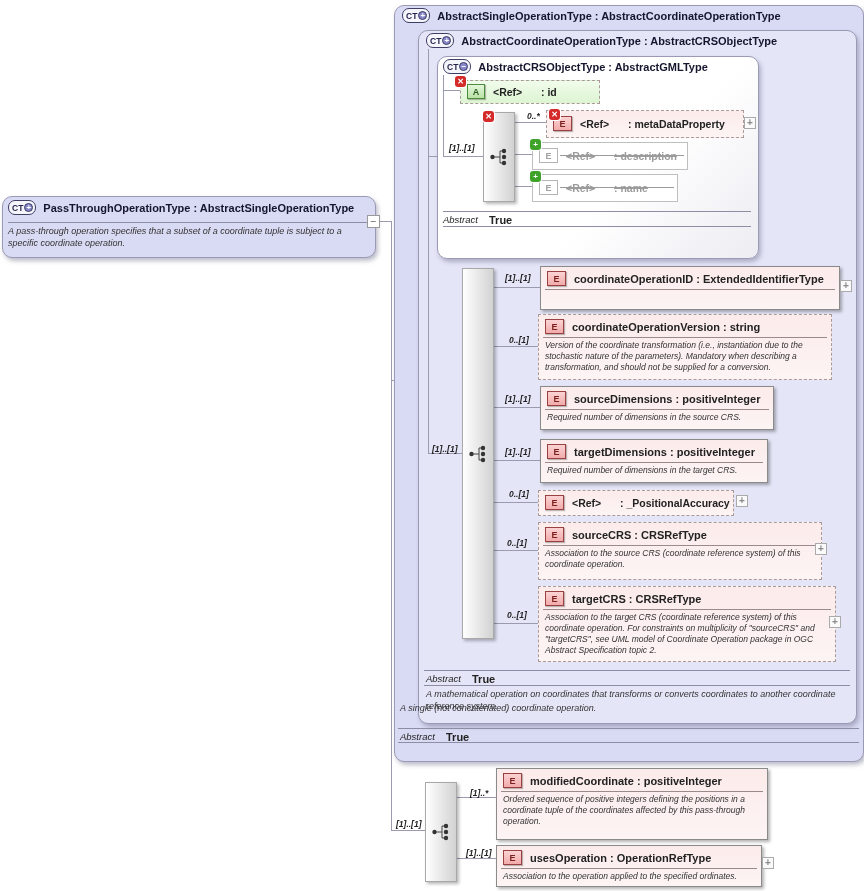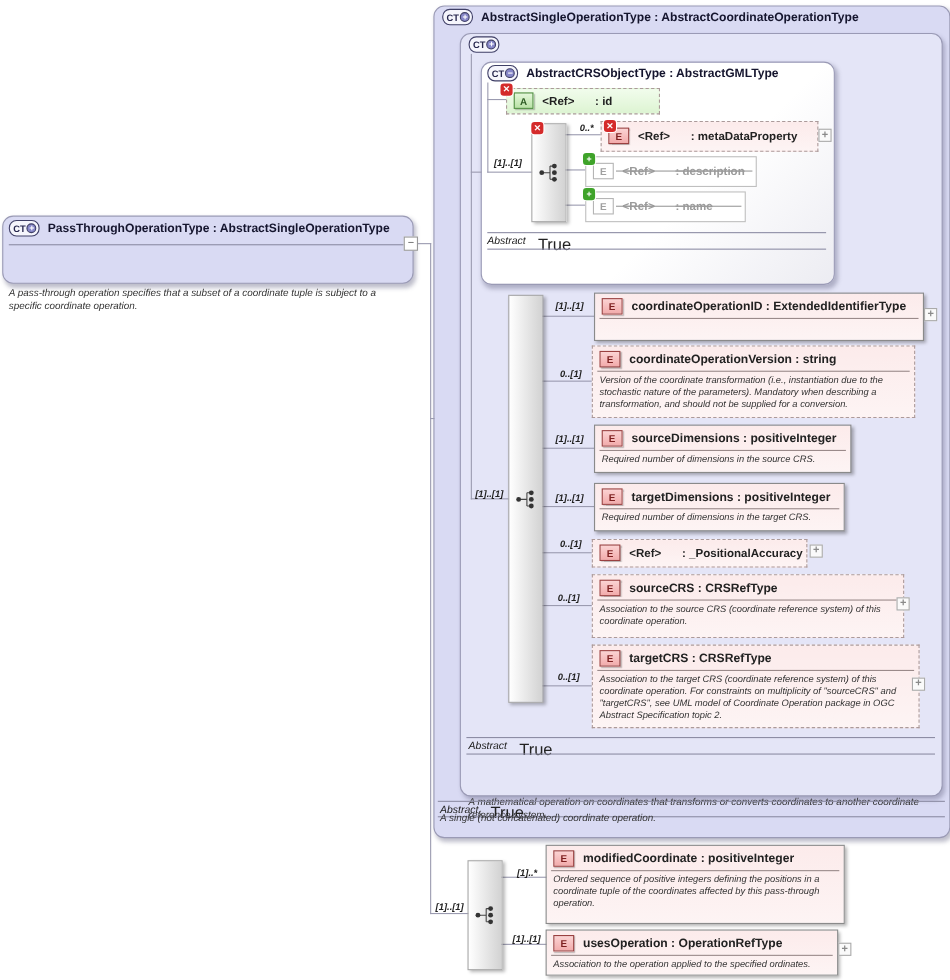--- a/index.html
+++ b/index.html
@@ -64,22 +64,22 @@
 
   .plusbtn{position:absolute;width:12px;height:12px;box-sizing:border-box;border:1px solid #aaa;
            background:#fafafa;color:#8a8a8a;font-size:10px;line-height:10px;text-align:center;
            font-weight:bold;z-index:6;}
   .togglebtn{position:absolute;width:13px;height:13px;box-sizing:border-box;border:1px solid #999;
              background:#fff;color:#555;font-size:10px;line-height:11px;text-align:center;z-index:6;}
 
   .card{position:absolute;font-style:italic;font-weight:bold;font-size:8.5px;color:#222;white-space:nowrap;}
 
   .abs-label{position:absolute;font-style:italic;font-size:9.5px;color:#222;}
-  .abs-value{position:absolute;font-weight:normal;font-size:15px;color:#222;}
-  .foot-desc{position:absolute;font-style:italic;font-size:9px;line-height:1.3;color:#333;margin-top:35px;}
+  .abs-value{position:absolute;font-weight:bold;font-size:11px;color:#222;}
+  .foot-desc{position:absolute;font-style:italic;font-size:9px;line-height:1.3;color:#333;}
   .strike{position:absolute;height:1px;background:#9b9b9b;}
 </style>
 </head>
 <body>
 
 <div class="canvas">
 
   <div class="tbox fill-lav" style="left:394px;top:5px;width:468px;height:755px"></div>
   <div class="tbox fill-lav2" style="left:418px;top:30px;width:437px;height:692px"></div>
   <div class="tbox fill-white" style="left:437px;top:56px;width:320px;height:201px"></div>
@@ -115,20 +115,21 @@
         <span>CT</span>
         <span class="ct-c">+</span>
       </span>
     <span class="ttitle">AbstractSingleOperationType : AbstractCoordinateOperationType</span>
   </div>
   <div class="thead" style="left:426px;top:33px">
     <span class="ct">
         <span>CT</span>
         <span class="ct-c">+</span>
       </span>
+    <span class="ttitle">AbstractCoordinateOperationType : AbstractCRSObjectType</span>
   </div>
   <div class="thead" style="left:443px;top:59px">
     <span class="ct">
         <span>CT</span>
         <span class="ct-c">−</span>
       </span>
     <span class="ttitle">AbstractCRSObjectType : AbstractGMLType</span>
   </div>
   <div class="thead" style="left:8px;top:200px">
     <span class="ct">

